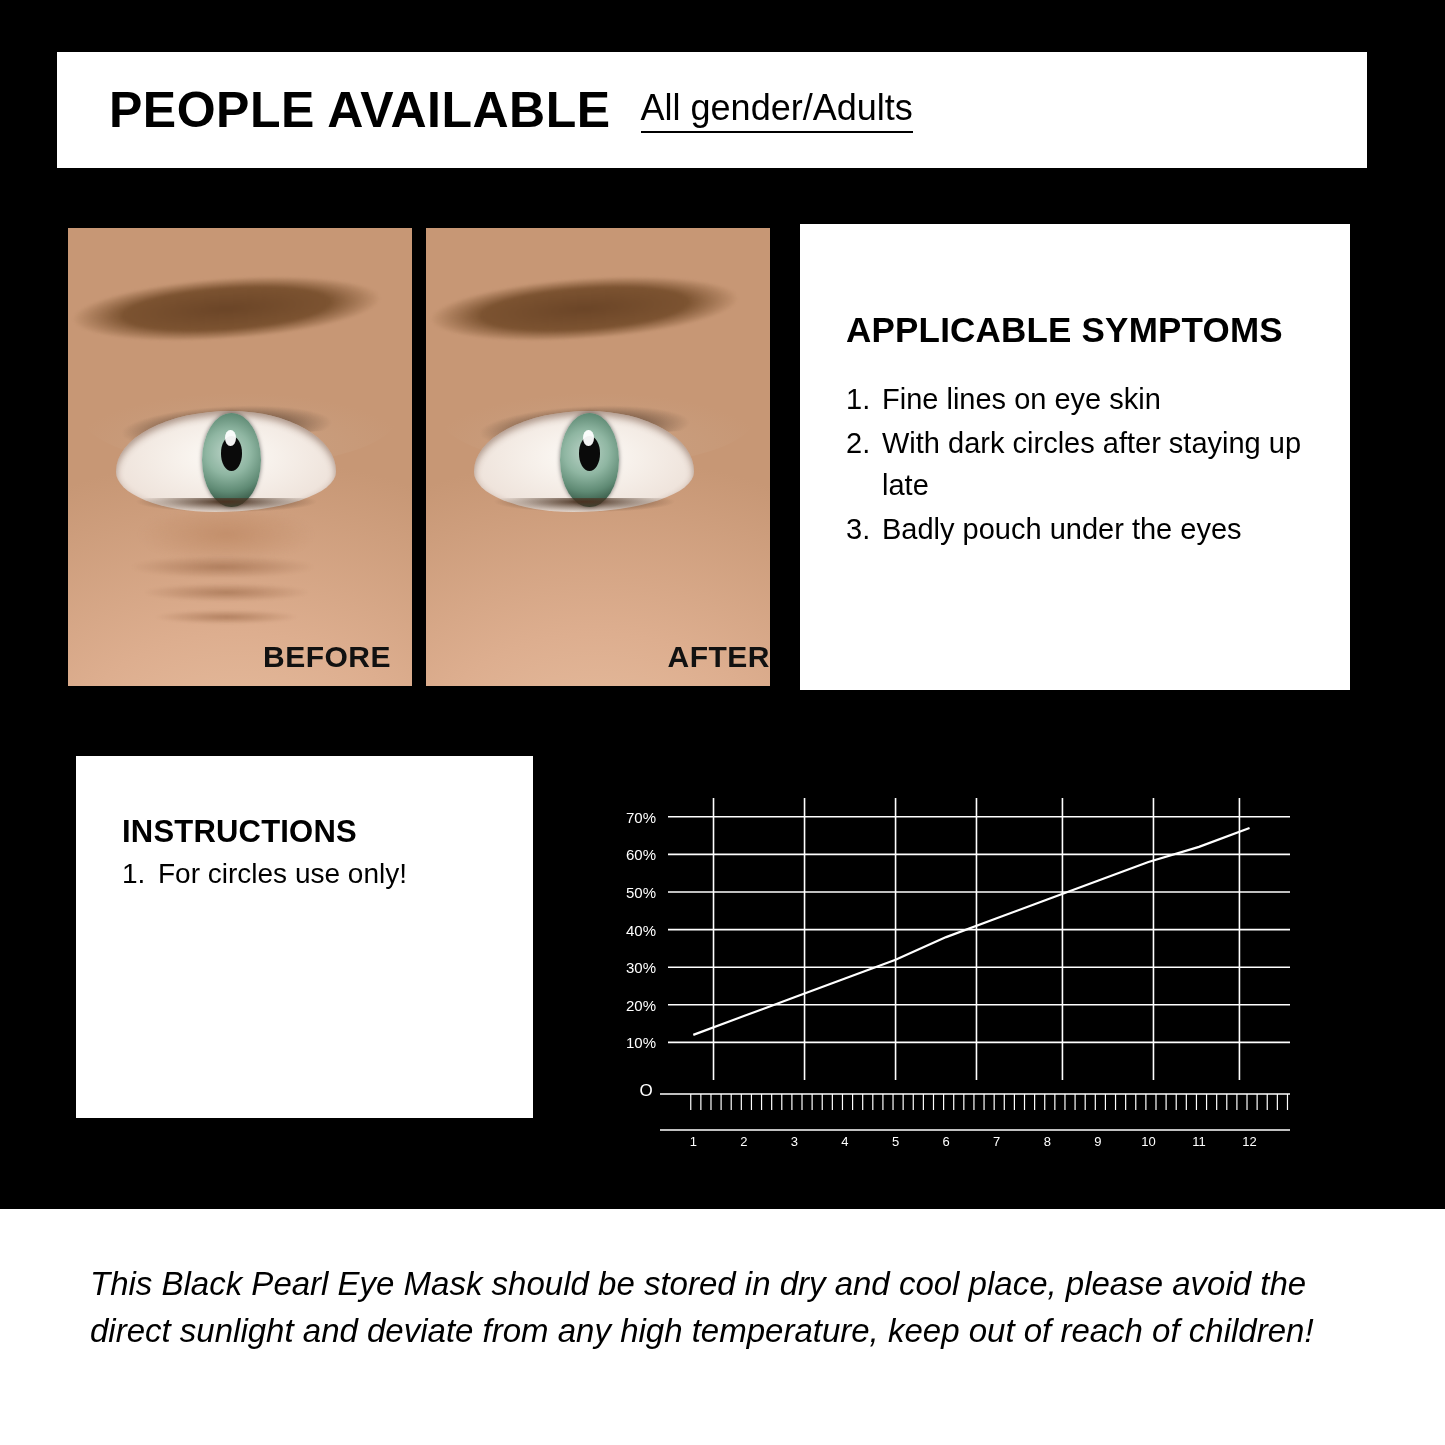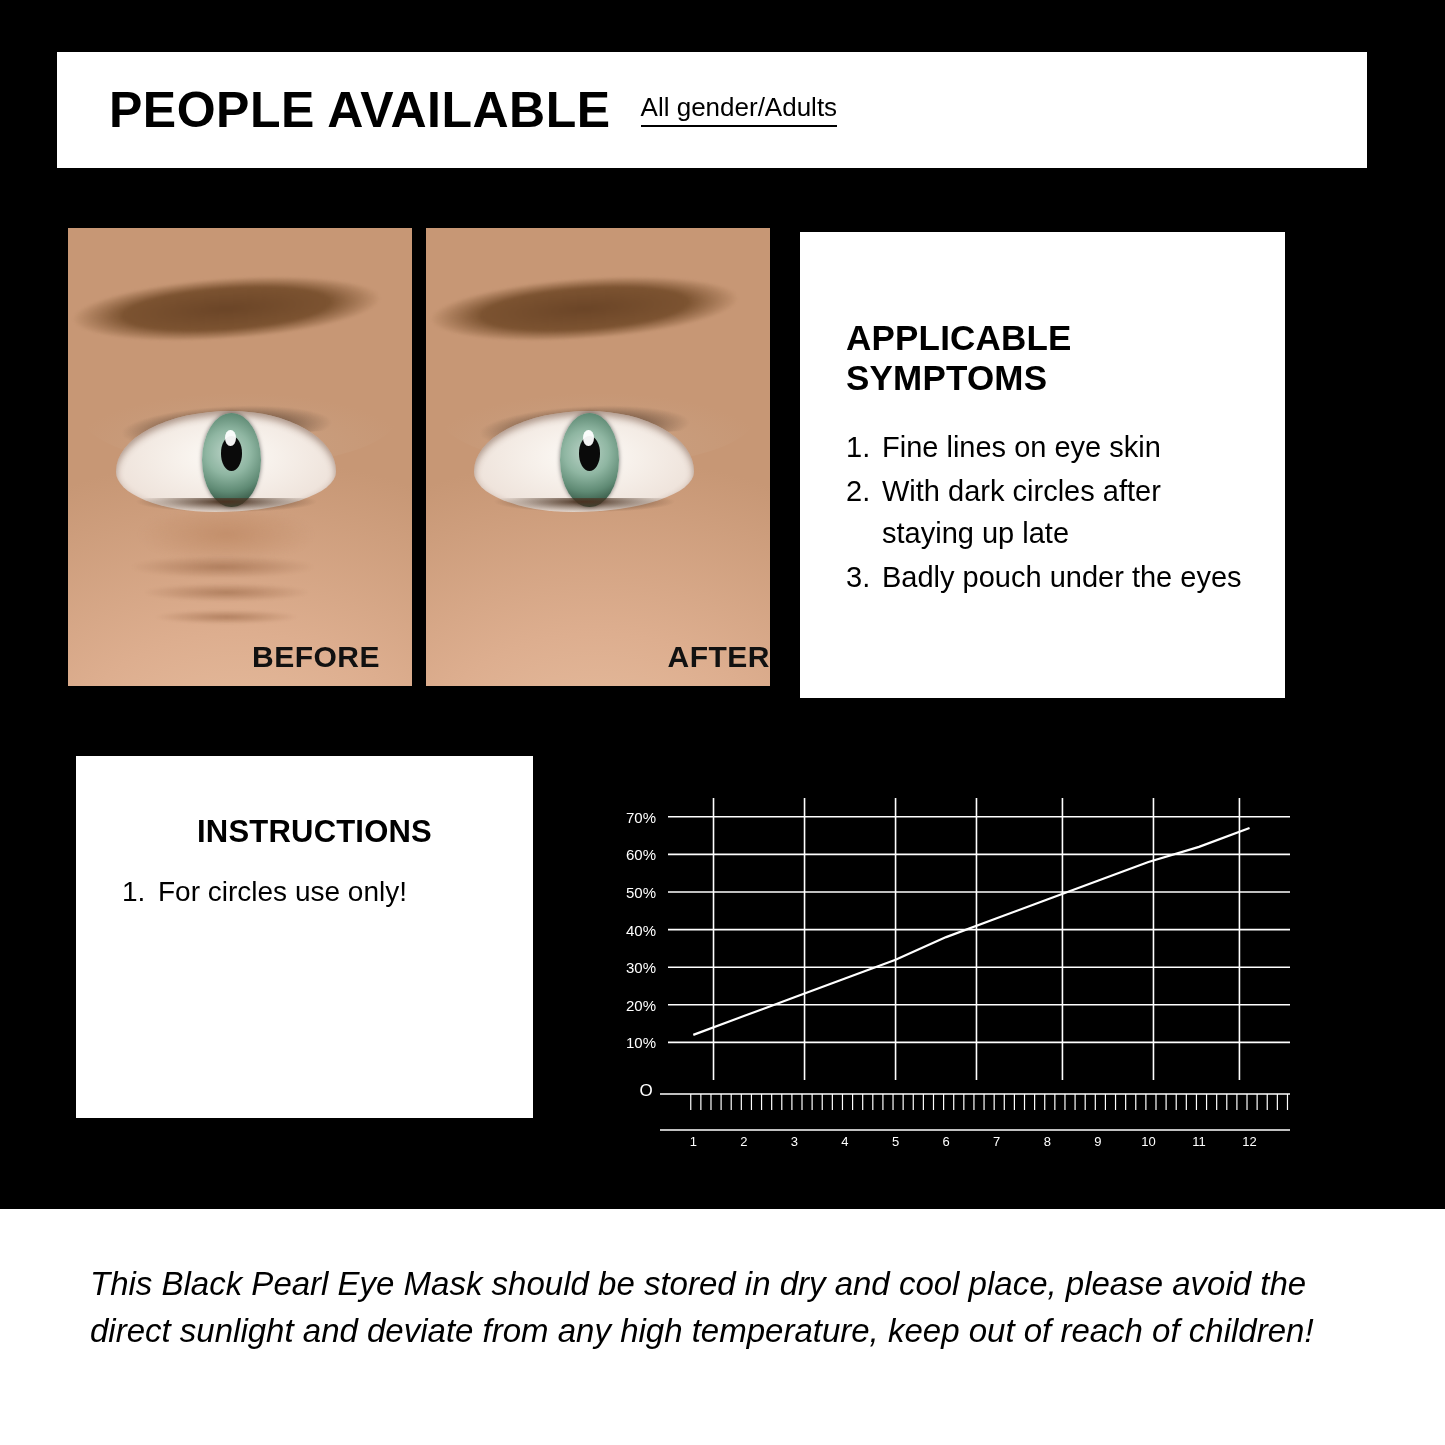--- a/index.html
+++ b/index.html
@@ -33,21 +33,21 @@
     box-sizing: border-box;
   }
   .header-title {
     font-size: 50px;
     font-weight: bold;
     color: #000000;
     letter-spacing: 0.5px;
     line-height: 1;
   }
   .header-sub {
-    font-size: 26px;
+    font-size: 36px;
     color: #000000;
     margin-left: 30px;
     padding-bottom: 3px;
     border-bottom: 2px solid #000;
     line-height: 1.15;
   }
 
   
   .topstrip-black {
     position: absolute;
@@ -68,21 +68,21 @@
   .photo-after  { left: 426px; top: 228px; width: 344px; height: 458px; }
 
   .photo-caption {
     position: absolute;
     bottom: 12px;
     font-size: 30px;
     font-weight: bold;
     color: #111;
     letter-spacing: 0.5px;
   }
-  .cap-before { right: 32px; }
+  .cap-before { right: 21px; }
   .cap-after  { right: 0; }
 
   
   .skin {
     position: absolute;
     inset: 0;
     background:
       radial-gradient(ellipse 120% 70% at 50% 120%, #e8c0a2 0%, #ddae8f 45%, #c79775 100%),
       linear-gradient(180deg, #e9c6aa 0%, #e0b492 50%, #cf9f7d 100%);
   }
@@ -185,24 +185,23 @@
 
   
   .card {
     position: absolute;
     background: #ffffff;
     box-sizing: border-box;
   }
   .symptoms-card {
     left: 800px;
     top: 224px;
-    width: 485px;
+    width: 550px;
     height: 466px;
     padding: 86px 34px 0 46px;
-    margin-top: 8px;
   }
   .card-heading {
     font-size: 35px;
     font-weight: bold;
     color: #000;
     letter-spacing: 0.2px;
     margin: 0 0 28px 0;
   }
   .num-list {
     margin: 0;
@@ -220,21 +219,21 @@
   .num-list li .n { display: inline-block; width: 36px; text-indent: 0; }
 
   
   .instructions-card {
     left: 76px;
     top: 756px;
     width: 457px;
     height: 362px;
     padding: 58px 26px 0 46px;
   }
-  .instructions-card .card-heading { font-size: 31px; margin-bottom: 22px; text-align: center; }
+  .instructions-card .card-heading { font-size: 31px; margin-bottom: 4px; }
   .instructions-card .num-list li { font-size: 28px; line-height: 1.42; }
 
   
   .chart-wrap {
     position: absolute;
     left: 590px;
     top: 780px;
     width: 710px;
     height: 370px;
   }

